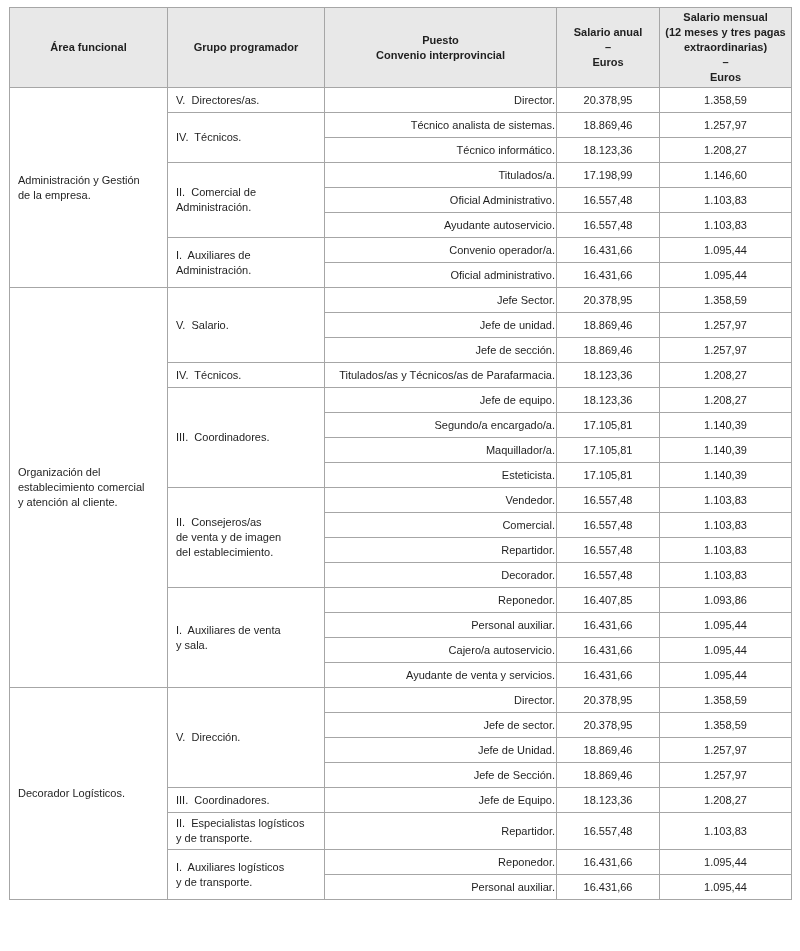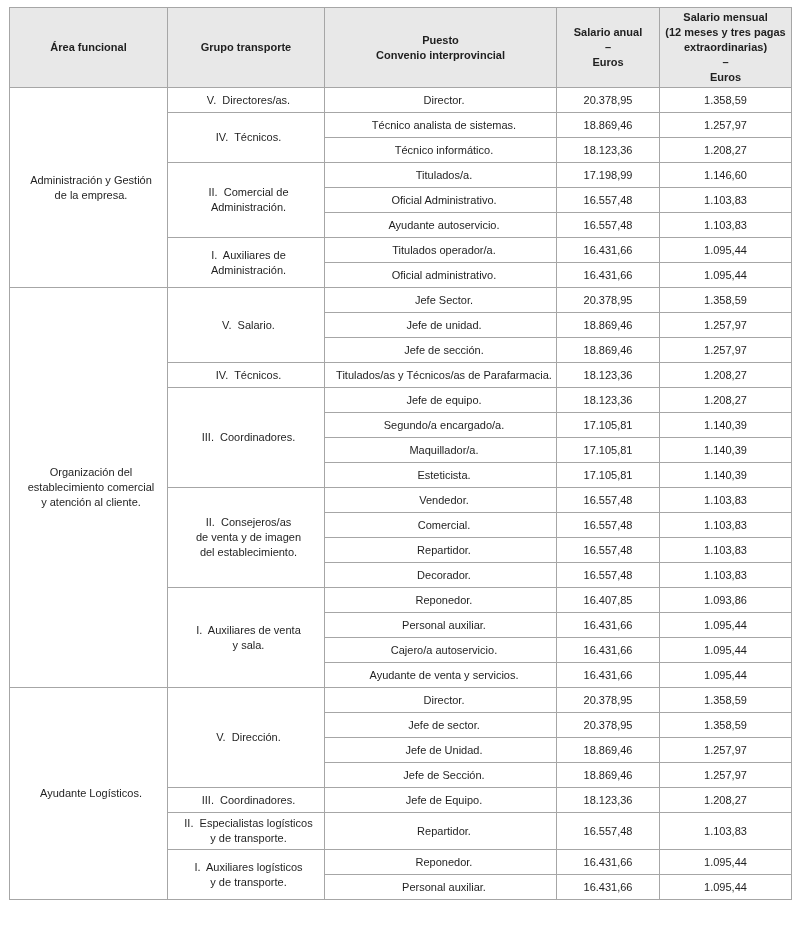--- a/index.html
+++ b/index.html
@@ -38,26 +38,26 @@
     white-space: pre-line;
     padding: 2px 2px;
   }
   .salary td {
     height: 25px;
     padding: 3px 3px;
     background: #ffffff;
   }
   td.area, td.grupo {
     white-space: pre-wrap;
-    text-align: center;
+    text-align: left;
     padding-left: 8px;
     padding-right: 3px;
   }
   td.puesto {
-    text-align: center;
+    text-align: right;
     padding-left: 8px;
     padding-right: 1px;
     white-space: nowrap;
   }
   td.num {
     text-align: center;
     white-space: nowrap;
   }
   col.c-area    { width: 158px; }
   col.c-grupo   { width: 157px; }
@@ -73,21 +73,21 @@
     <colgroup>
       <col class="c-area">
       <col class="c-grupo">
       <col class="c-puesto">
       <col class="c-anual">
       <col class="c-mensual">
     </colgroup>
     <thead>
       <tr>
         <th>Área funcional</th>
-        <th>Grupo transporte</th>
+        <th>Grupo programador</th>
         <th>Puesto
 Convenio interprovincial</th>
         <th>Salario anual
 –
 Euros</th>
         <th>Salario mensual
 (12 meses y tres pagas
 extraordinarias)
 –
 Euros</th>
@@ -126,21 +126,21 @@
           <td class="num">1.103,83</td>
         </tr>
         <tr>
           <td class="puesto">Ayudante autoservicio.</td>
           <td class="num">16.557,48</td>
           <td class="num">1.103,83</td>
         </tr>
         <tr>
           <td class="grupo" rowspan="2">I.  Auxiliares de
 Administración.</td>
-          <td class="puesto">Titulados operador/a.</td>
+          <td class="puesto">Convenio operador/a.</td>
           <td class="num">16.431,66</td>
           <td class="num">1.095,44</td>
         </tr>
         <tr>
           <td class="puesto">Oficial administrativo.</td>
           <td class="num">16.431,66</td>
           <td class="num">1.095,44</td>
         </tr>
         <tr>
           <td class="area" rowspan="16">Organización del
@@ -227,21 +227,21 @@
           <td class="puesto">Cajero/a autoservicio.</td>
           <td class="num">16.431,66</td>
           <td class="num">1.095,44</td>
         </tr>
         <tr>
           <td class="puesto">Ayudante de venta y servicios.</td>
           <td class="num">16.431,66</td>
           <td class="num">1.095,44</td>
         </tr>
         <tr>
-          <td class="area" rowspan="8">Ayudante Logísticos.</td>
+          <td class="area" rowspan="8">Decorador Logísticos.</td>
           <td class="grupo" rowspan="4">V.  Dirección.</td>
           <td class="puesto">Director.</td>
           <td class="num">20.378,95</td>
           <td class="num">1.358,59</td>
         </tr>
         <tr>
           <td class="puesto">Jefe de sector.</td>
           <td class="num">20.378,95</td>
           <td class="num">1.358,59</td>
         </tr>

